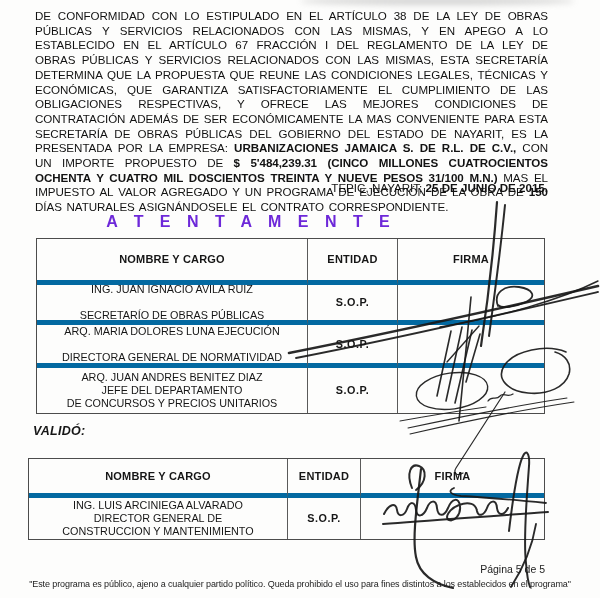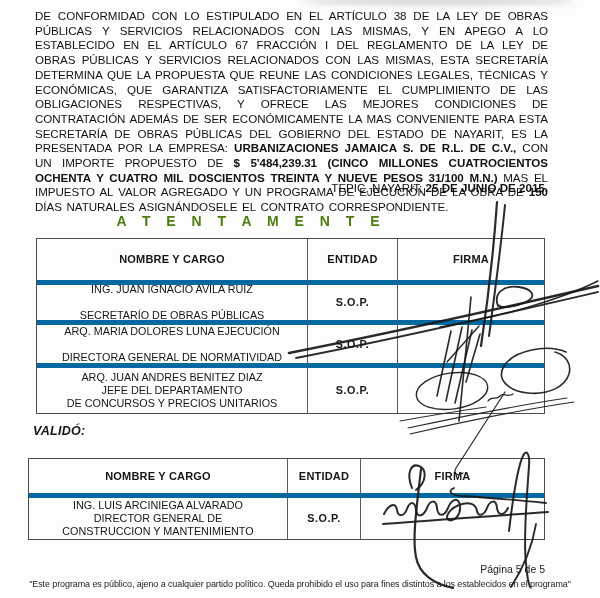--- a/index.html
+++ b/index.html
@@ -25,22 +25,22 @@
     text-align:justify;letter-spacing:-0.05px;word-spacing:1.5px;
     color:#121212;
   }
   .b{font-weight:bold;text-align:right;}
   .dateline{
     position:absolute;top:181px;right:52px;
     font-size:11.6px;color:#121212;
   }
   .salutation{
     position:absolute;left:36px;top:213px;width:430px;
-    text-align:center;font-weight:bold;font-size:14px;
-    letter-spacing:6px;color:#4d7c0f;
+    text-align:center;font-weight:bold;font-size:16px;
+    letter-spacing:6px;color:#6d28d9;
   }
   .doc-table{
     position:absolute;
     display:grid;
     border:1.3px solid #4c4c4c;
     background:transparent;
   }
   .t1{left:36px;top:238px;width:507px;
       grid-template-columns:271px 90px 146px;
       grid-template-rows:46px 40px 43px 45px;}

